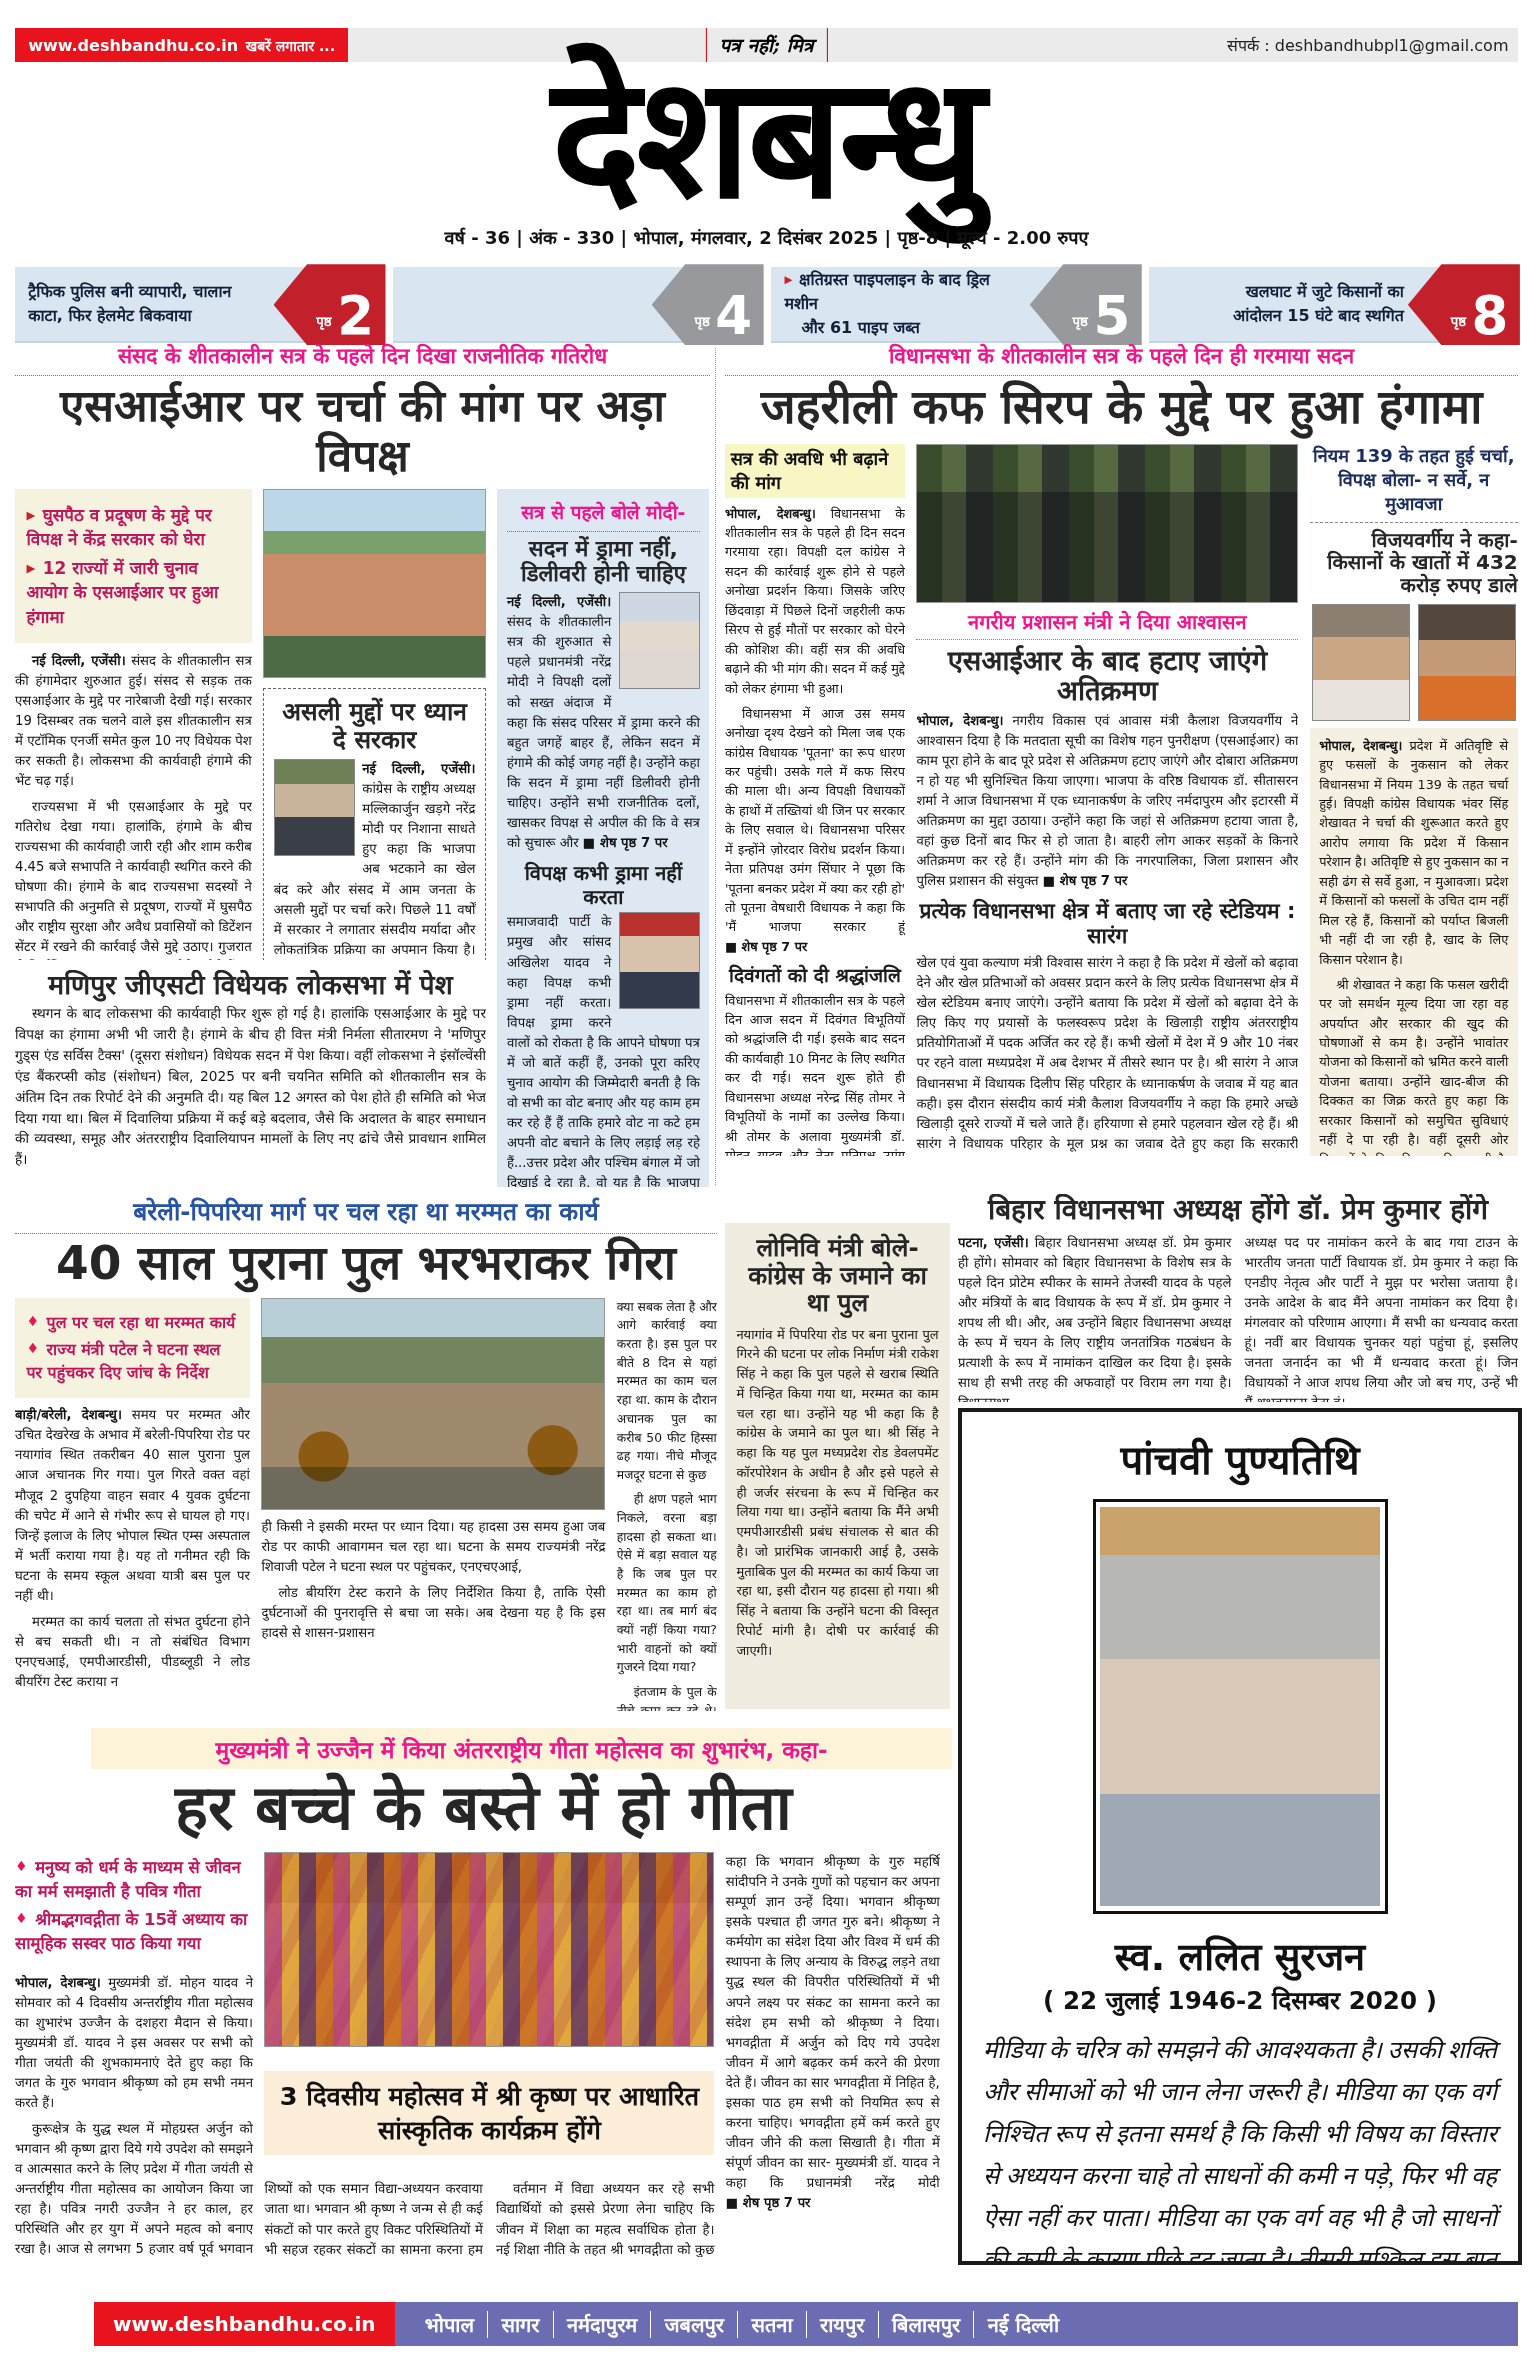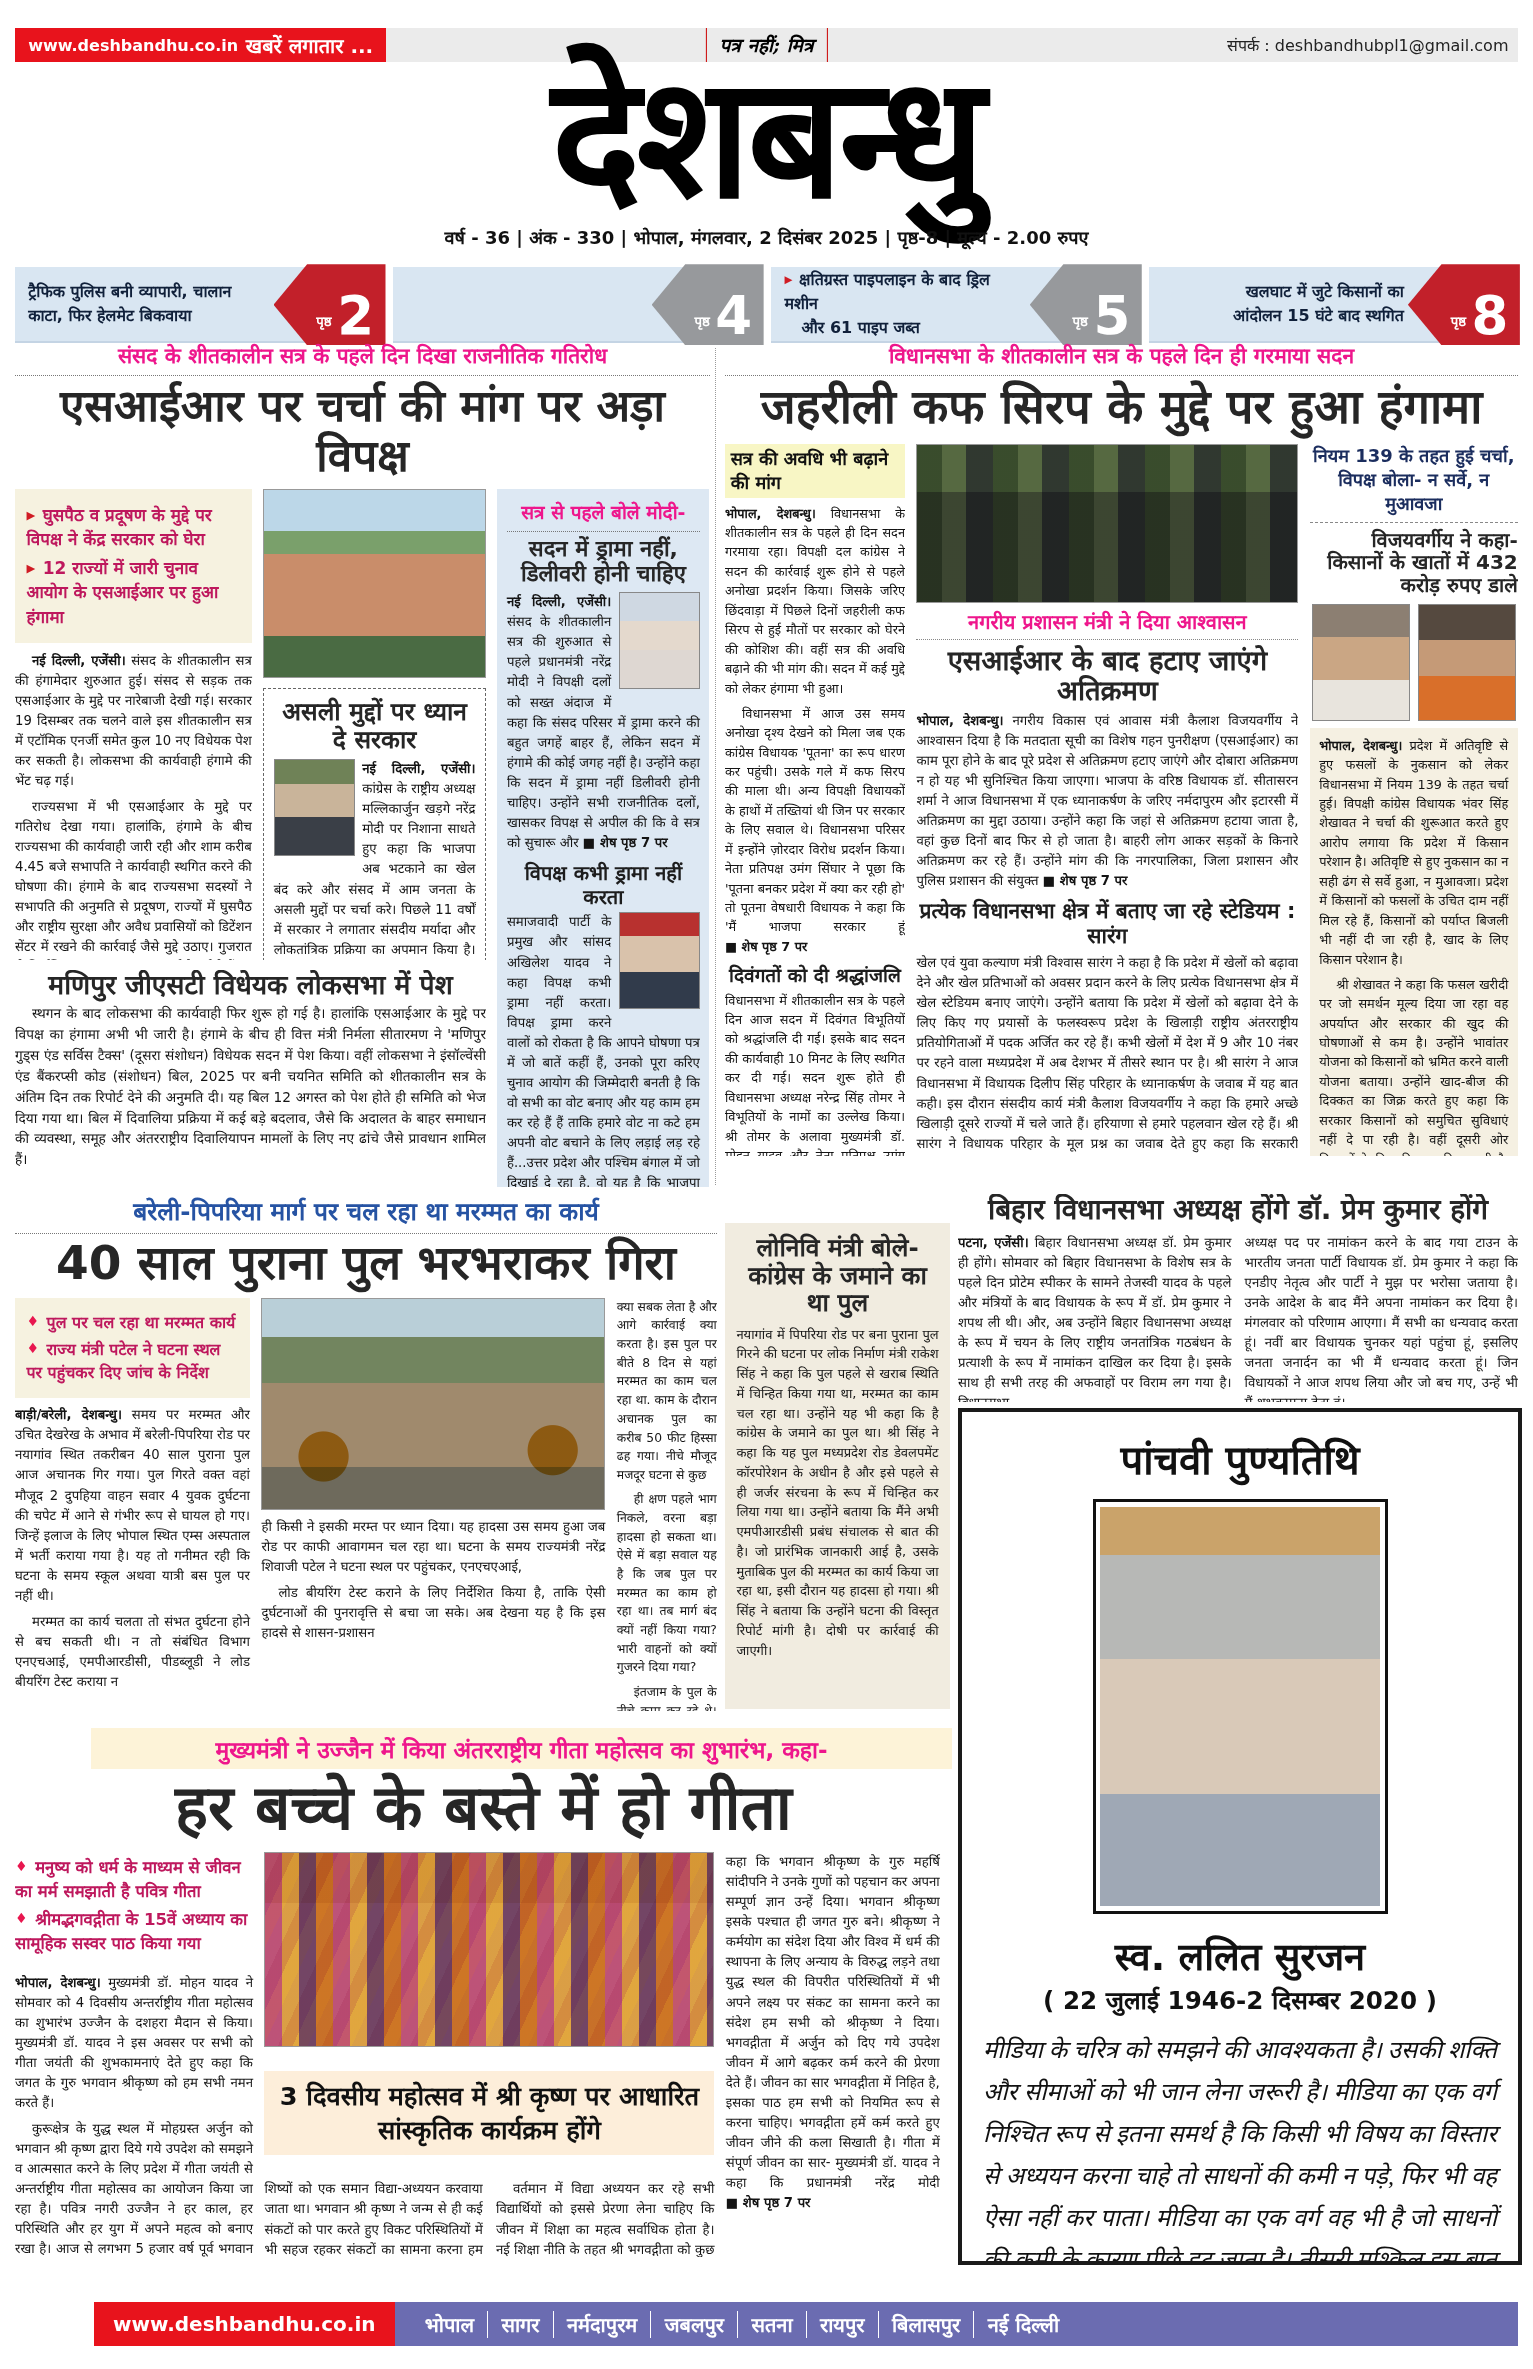--- a/index.html
+++ b/index.html
@@ -5,21 +5,21 @@
   html,body{margin:0;padding:0;background:#ffffff;}
   .page{position:relative;width:1533px;height:2370px;background:#fff;overflow:hidden;
         font-family:"DejaVu Sans",sans-serif;color:#111;}
   [data-name]{box-sizing:border-box;}
 
   
   .topbar{position:absolute;left:15px;top:28px;width:1503px;height:34px;background:#ebebeb;
           display:flex;align-items:stretch;}
   .site-box{background:#e8131c;color:#fff;display:flex;align-items:center;gap:7.6px;
             padding:0 13.2px;font-size:16px;font-weight:700;white-space:nowrap;}
-  .site-box .ticker{font-size:20px;}
+  .site-box .ticker{font-size:14px;}
   .motto{position:absolute;left:50%;top:0;transform:translateX(-50%);height:34px;display:flex;align-items:center;
          border-left:1.9px solid #c00;border-right:1.9px solid #c00;padding:0 13.2px;
          font-family:"DejaVu Serif",serif;font-style:italic;font-weight:700;font-size:19px;color:#000;}
   .contact{margin-left:auto;display:flex;align-items:center;padding-right:9.5px;font-size:16px;color:#222;}
 
   
   .masthead{position:absolute;left:0;top:53px;width:1533px;text-align:center;
             font-weight:900;font-size:168px;line-height:1.02;color:#000;letter-spacing:-3.8px;}
   .dateline{position:absolute;left:0;top:225px;width:1533px;text-align:center;
             font-size:18px;font-weight:700;color:#111;}

